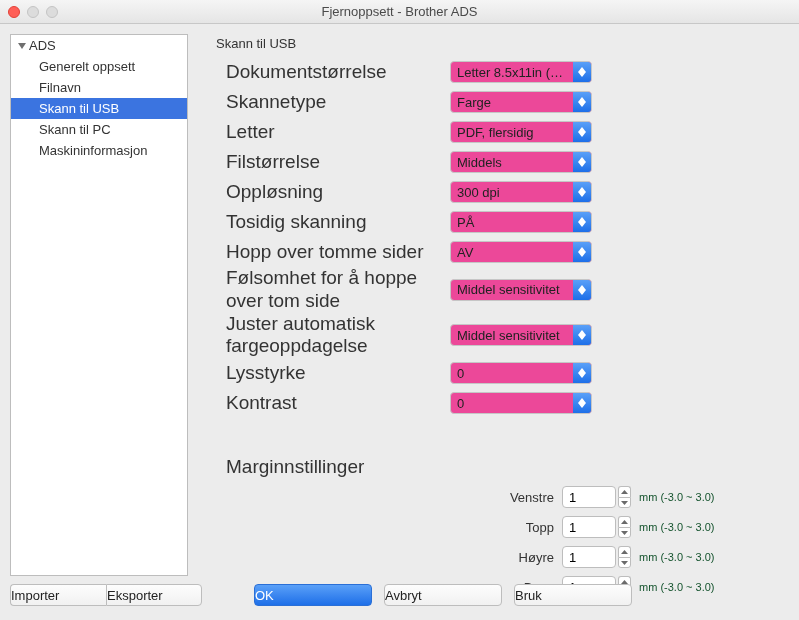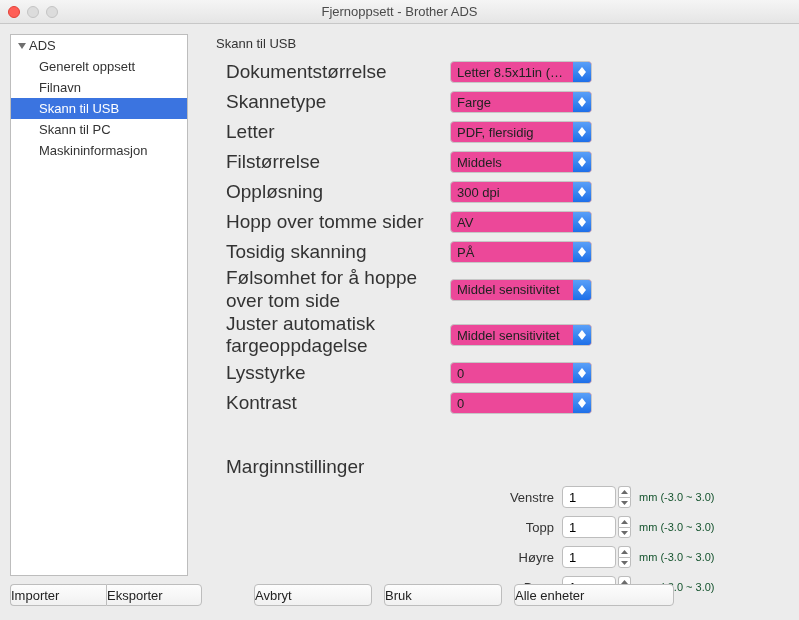--- a/index.html
+++ b/index.html
@@ -149,38 +149,38 @@
                 <polygon points="0,5 8,5 4,0" fill="#fff"></polygon>
               </svg>
               <svg width="8" height="5">
                 <polygon points="0,0 8,0 4,5" fill="#fff"></polygon>
               </svg>
             </div>
           </div>
         </div>
 
       <div class="row">
+          <div class="lbl">Tosidig skanning</div>
+        <div class="select">
+            <span>PÅ</span>
+            <div class="cap">
+              <svg width="8" height="5">
+                <polygon points="0,5 8,5 4,0" fill="#fff"></polygon>
+              </svg>
+              <svg width="8" height="5">
+                <polygon points="0,0 8,0 4,5" fill="#fff"></polygon>
+              </svg>
+            </div>
+          </div>
+        </div>
+
+      <div class="row">
           <div class="lbl">Hopp over tomme sider</div>
         <div class="select">
             <span>AV</span>
-            <div class="cap">
-              <svg width="8" height="5">
-                <polygon points="0,5 8,5 4,0" fill="#fff"></polygon>
-              </svg>
-              <svg width="8" height="5">
-                <polygon points="0,0 8,0 4,5" fill="#fff"></polygon>
-              </svg>
-            </div>
-          </div>
-        </div>
-
-      <div class="row">
-          <div class="lbl">Tosidig skanning</div>
-        <div class="select">
-            <span>PÅ</span>
             <div class="cap">
               <svg width="8" height="5">
                 <polygon points="0,5 8,5 4,0" fill="#fff"></polygon>
               </svg>
               <svg width="8" height="5">
                 <polygon points="0,0 8,0 4,5" fill="#fff"></polygon>
               </svg>
             </div>
           </div>
         </div>
@@ -335,22 +335,22 @@
 <div class="footer">
   <div class="grp1">
     <div class="btn">
         <span>Importer</span>
       </div>
     <div class="btn">
         <span>Eksporter</span>
       </div>
   </div>
   <div class="spacer"></div>
+  <div class="btn primary b2">
+      <span>OK</span>
+    </div>
   <div class="btn b2">
       <span>Avbryt</span>
     </div>
   <div class="btn b2">
       <span>Bruk</span>
     </div>
-  <div class="btn b3">
-      <span>Alle enheter</span>
-    </div>
 </div>
 
 </body></html>

